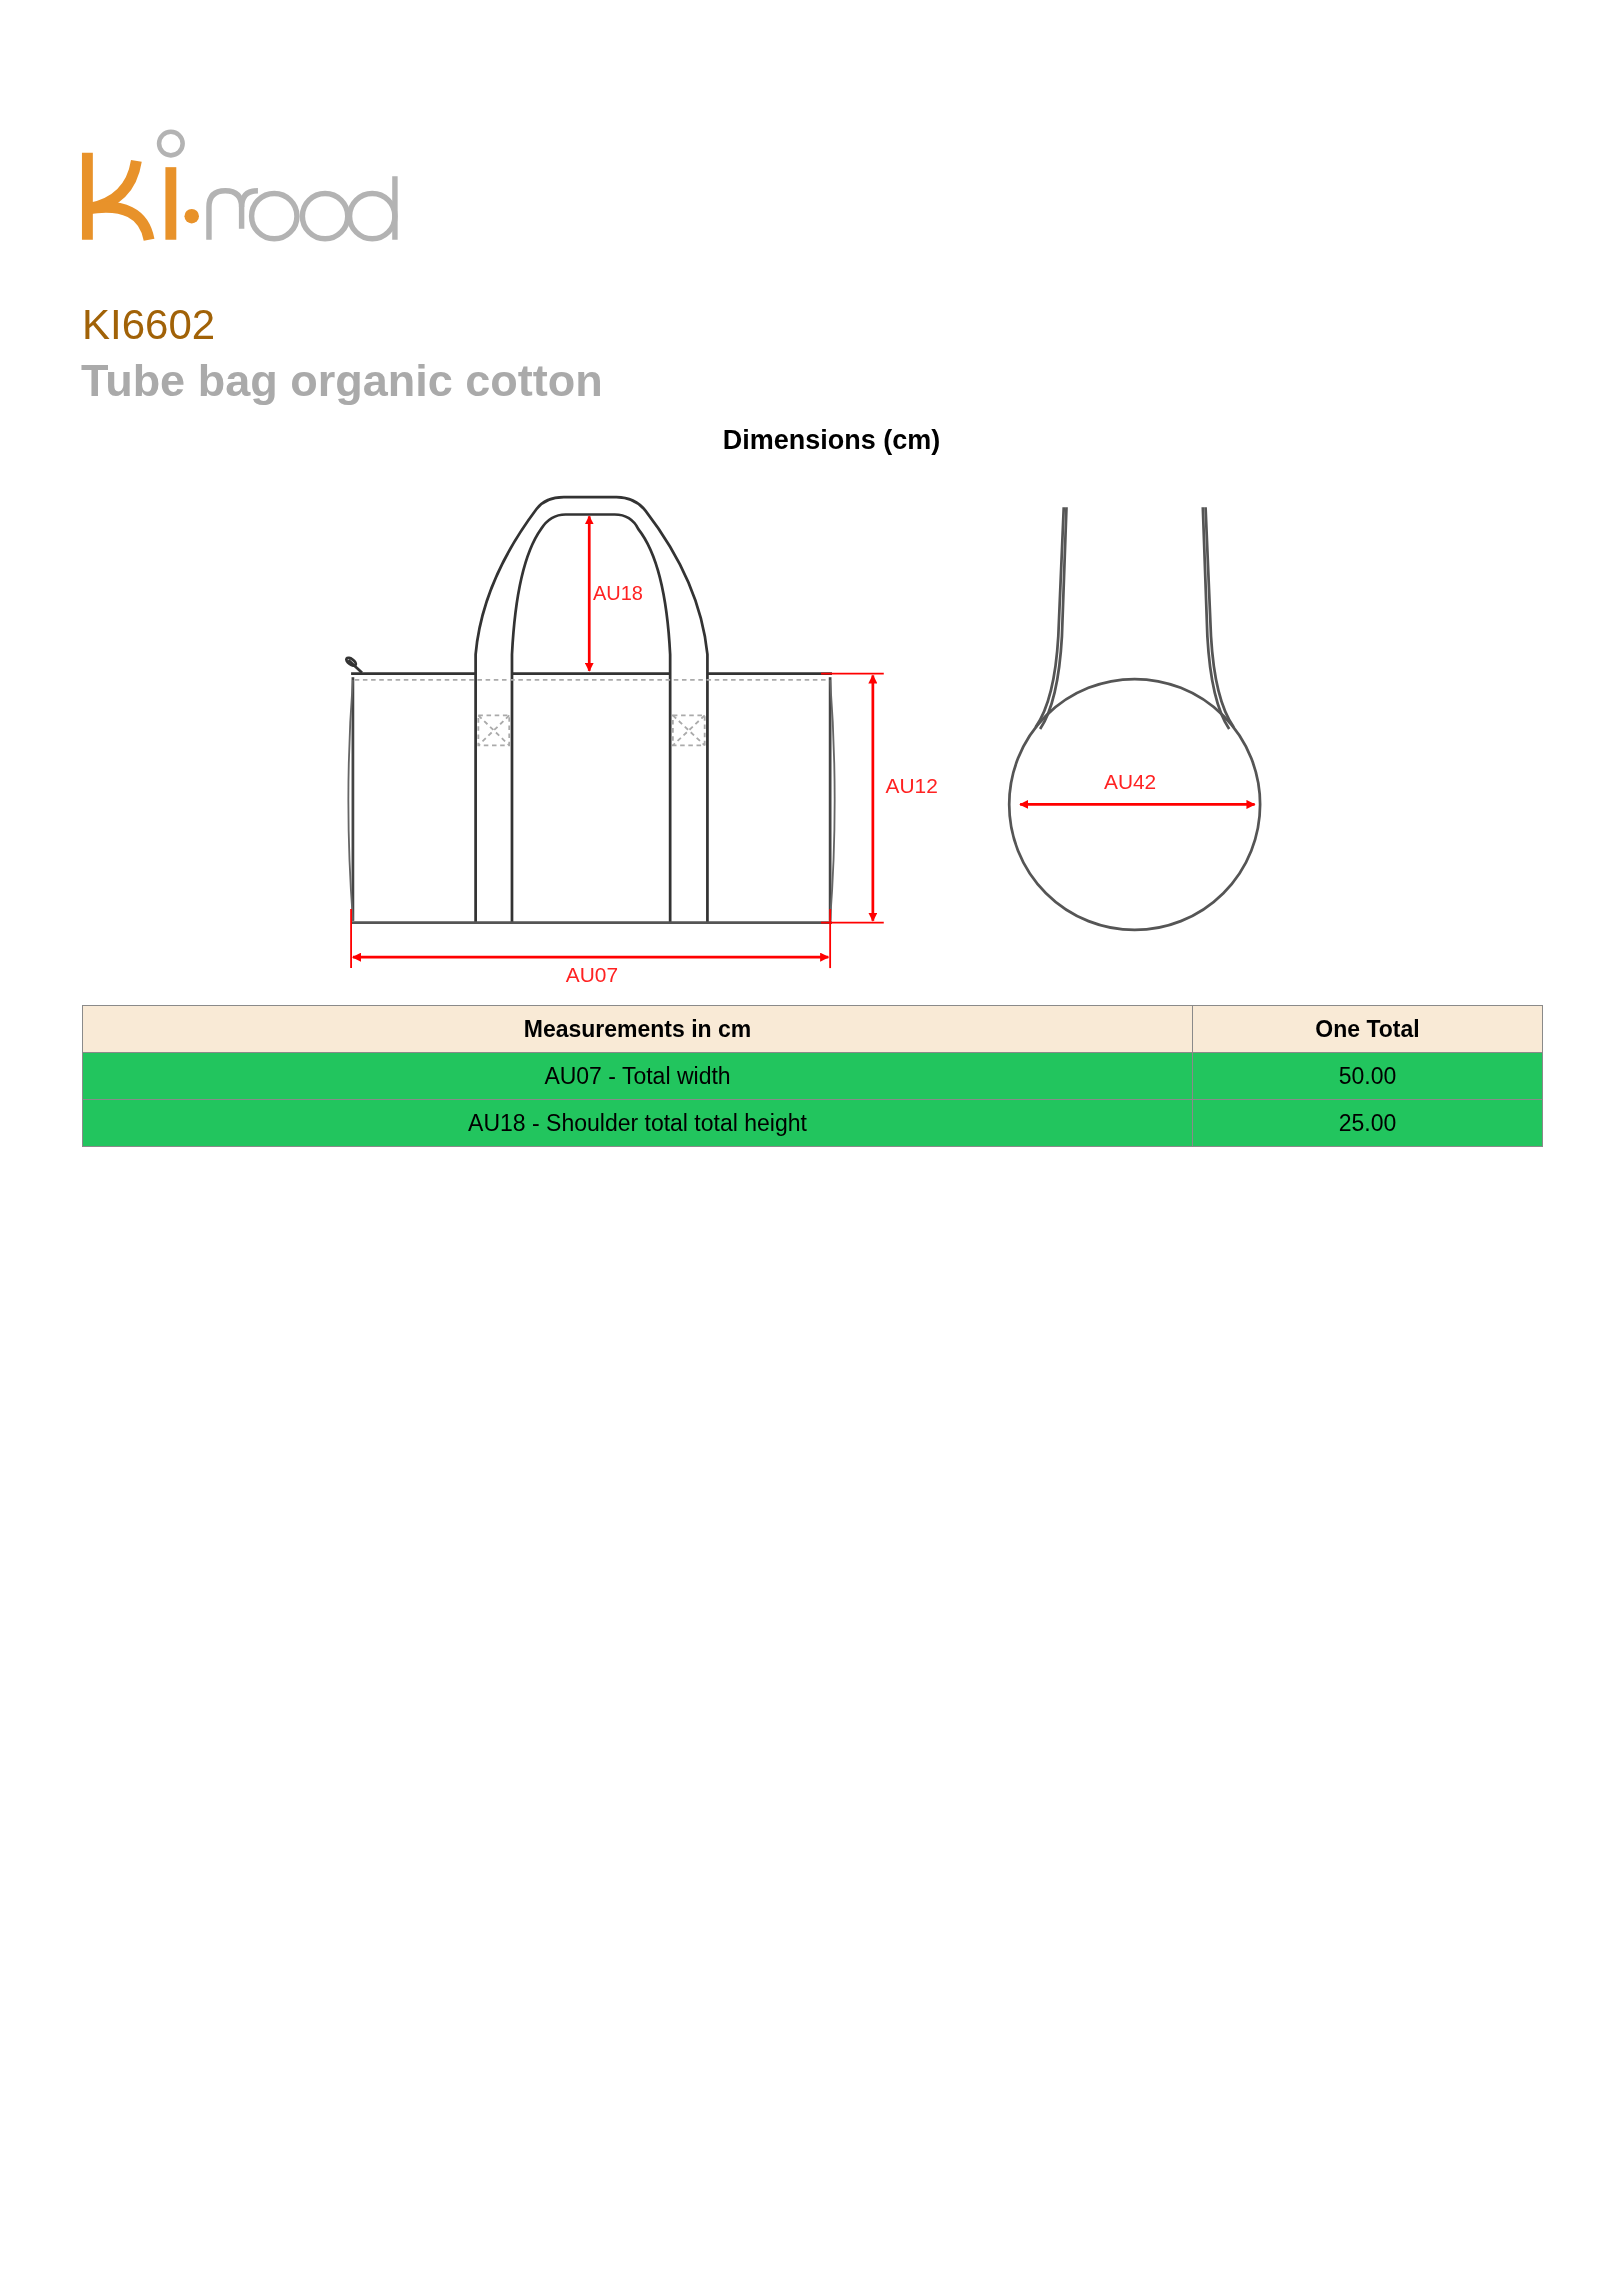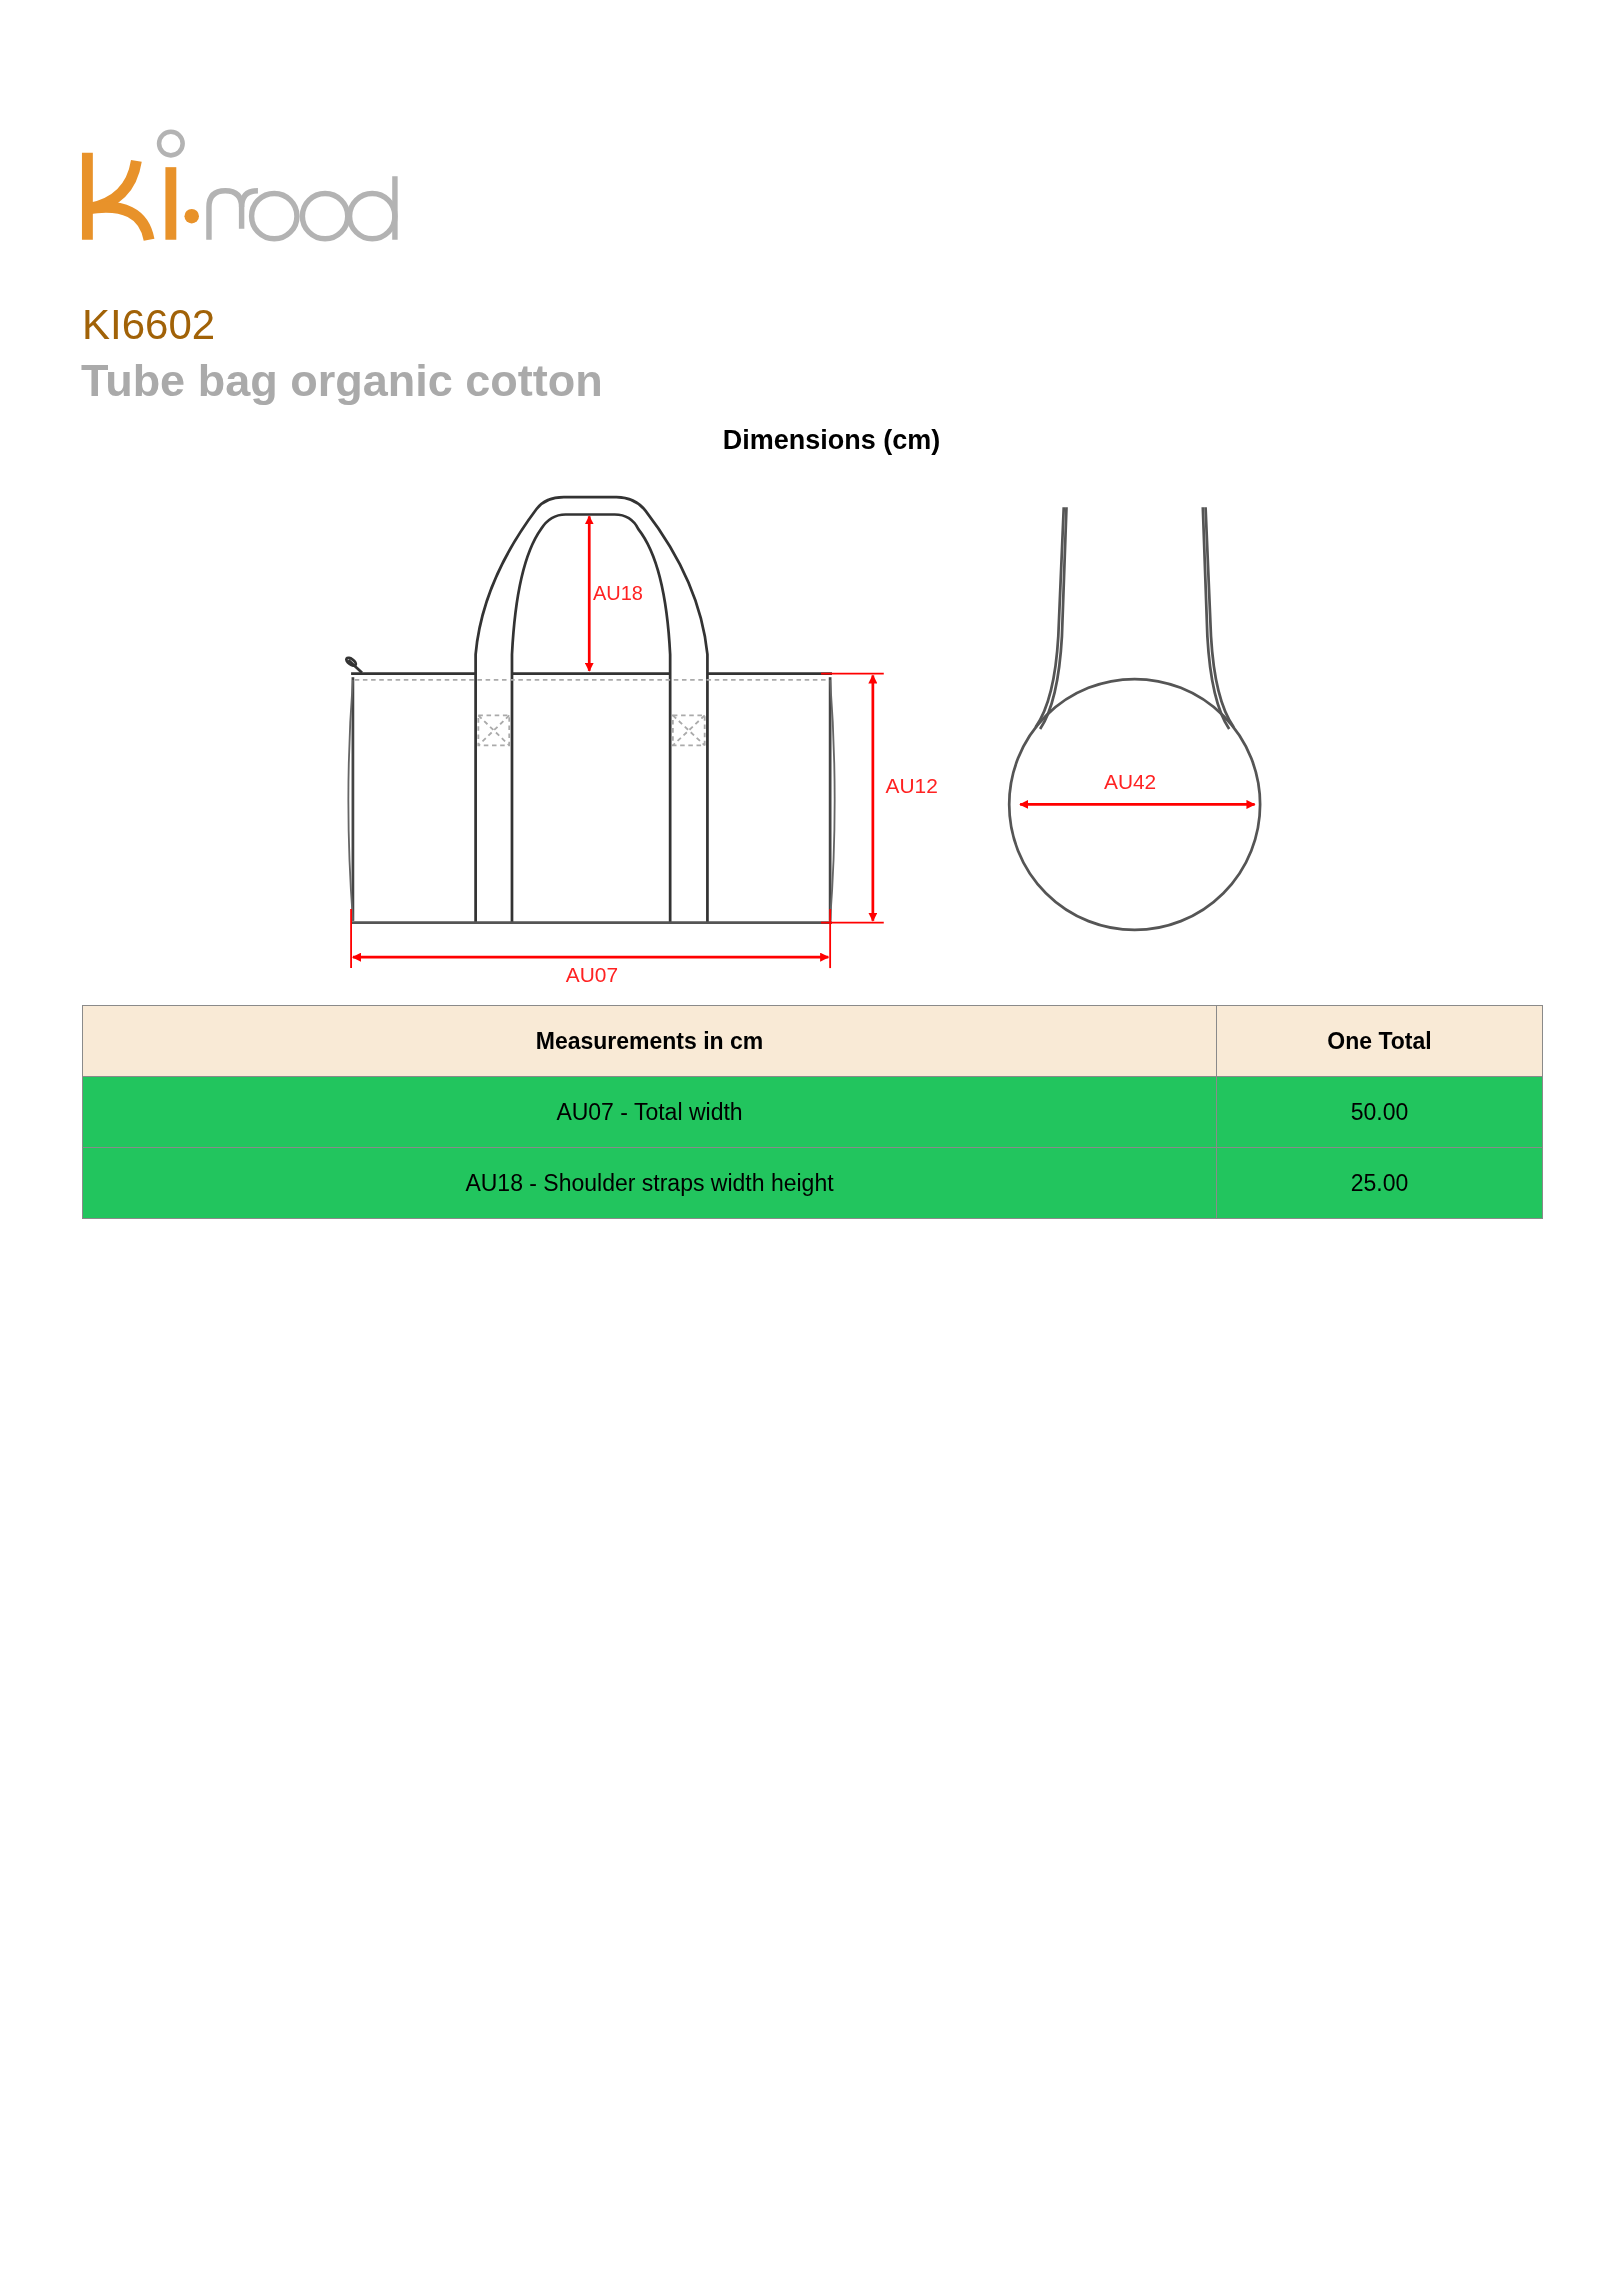--- a/index.html
+++ b/index.html
@@ -4,21 +4,21 @@
 <style>
   html, body { margin:0; padding:0; background:#ffffff; }
   body { width:1623px; height:2296px; position:relative; overflow:hidden; font-family:"Liberation Sans", sans-serif; }
   .logo { position:absolute; left:80px; top:120px; width:345px; height:127px; }
   .code { position:absolute; left:82px; top:287px; font-size:42px; color:#a16207; line-height:36px;margin-top:20px; }
   .title { position:absolute; left:81px; top:353px; font-size:45px; font-weight:bold; color:#aaaaaa; line-height:55px; }
   .dim-title { position:absolute; left:0; width:1623px; top:422px; text-align:center; font-size:27px; font-weight:bold; color:#000; line-height:36px;margin-left:20px; }
   .drawing { position:absolute; left:0; top:0; width:1623px; height:1009px; }
   .drawing text { font-family:"Liberation Sans", sans-serif; }
   table.meas { position:absolute; left:82px; top:1005px; width:1461px; border-collapse:collapse; }
-  table.meas th, table.meas td { border:1.8px solid #8a8a8a; text-align:center; font-size:23px; color:#000; padding:12px; height:46px; }
+  table.meas th, table.meas td { border:1.8px solid #8a8a8a; text-align:center; font-size:23px; color:#000; padding:0; height:46px; }
   table.meas th { background:#f9ead6; font-weight:bold; }
   table.meas td { background:#22c55e; }
   .col1 { width:1109px; }
 </style>
 </head>
 <body>
 
 <svg class="logo" viewBox="0 0 380 140" xmlns="http://www.w3.org/2000/svg">
 
   <g fill="none" stroke="#e8922a" stroke-width="12">
@@ -114,18 +114,18 @@
       <th class="col1">Measurements in cm</th>
       <th>One Total</th>
     </tr>
   </thead>
   <tbody>
     <tr>
       <td>AU07 - Total width</td>
       <td>50.00</td>
     </tr>
     <tr>
-      <td>AU18 - Shoulder straps width height</td>
+      <td>AU18 - Shoulder total total height</td>
       <td>25.00</td>
     </tr>
   </tbody>
 </table>
 
 
 </body></html>

